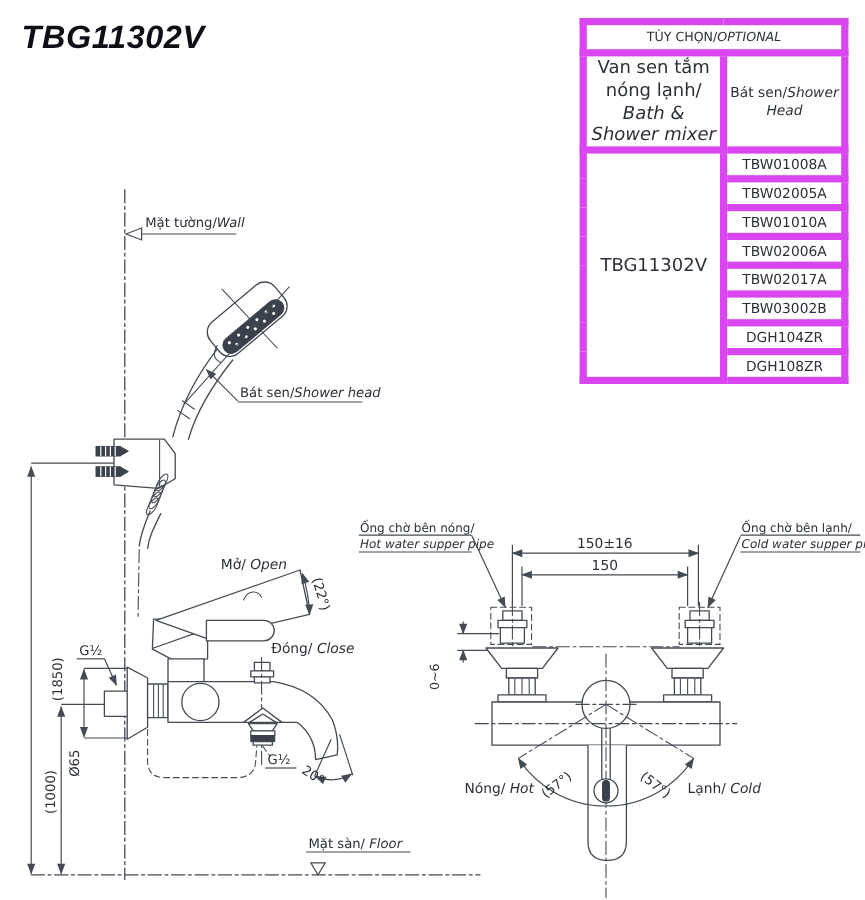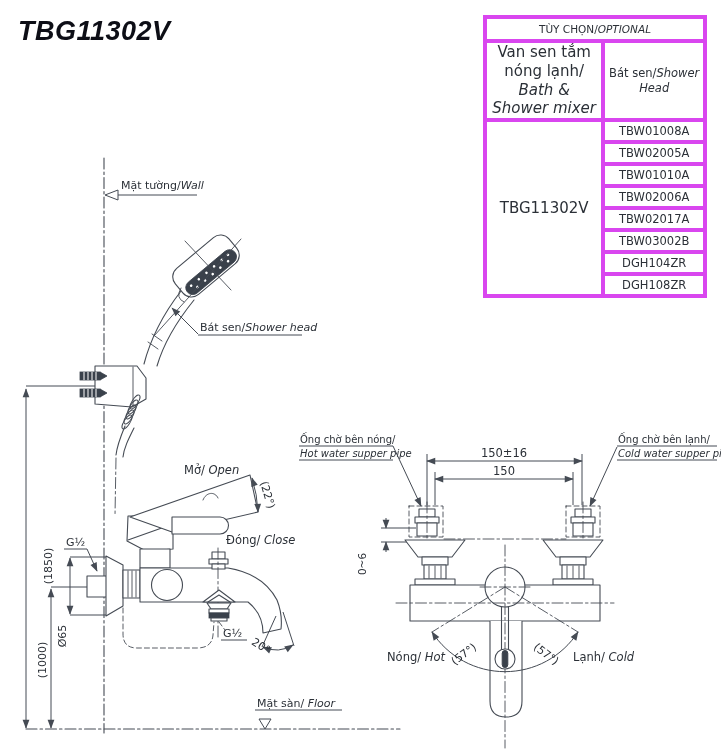--- a/index.html
+++ b/index.html
@@ -3,21 +3,21 @@
 <meta charset="utf-8">
 <style>
   html,body{margin:0;padding:0;background:#fff;}
   #stage{position:relative;width:721px;height:750px;background:#ffffff;overflow:hidden;
          font-family:"DejaVu Sans","Liberation Sans",sans-serif;}
   #title{position:absolute;left:18px;top:16px;font-family:"Liberation Sans","DejaVu Sans",sans-serif;
          font-size:27px;font-weight:bold;font-style:italic;color:#0d0e16;letter-spacing:.5px;z-index:3;}
   
   #opt-table{position:absolute;left:483px;top:15px;width:224px;border-collapse:collapse;z-index:3;
              background:#fff;color:#2b3037;}
-  #opt-table td{border:4px solid #d946ef;text-align:center;vertical-align:middle;padding:0 2px;}
+  #opt-table td{border:6px solid #d946ef;text-align:center;vertical-align:middle;padding:0 2px;}
   #opt-table{border:2px solid #454b54;}
   .th1{height:20px;font-size:10.5px;}
   .th2{height:32px;font-size:9.5px;line-height:1.25;}
   .c1{width:119px;font-size:15px;}
   .c2{width:103px;font-size:11.5px;height:18px;}
   .it{font-style:italic;}
   
   svg{position:absolute;left:0;top:0;z-index:1;}
   .ln{stroke:#454b54;stroke-width:1.1;fill:none;stroke-linecap:round;stroke-linejoin:round;}
   .lnf{stroke:#454b54;stroke-width:1.1;fill:#ffffff;stroke-linejoin:round;}

